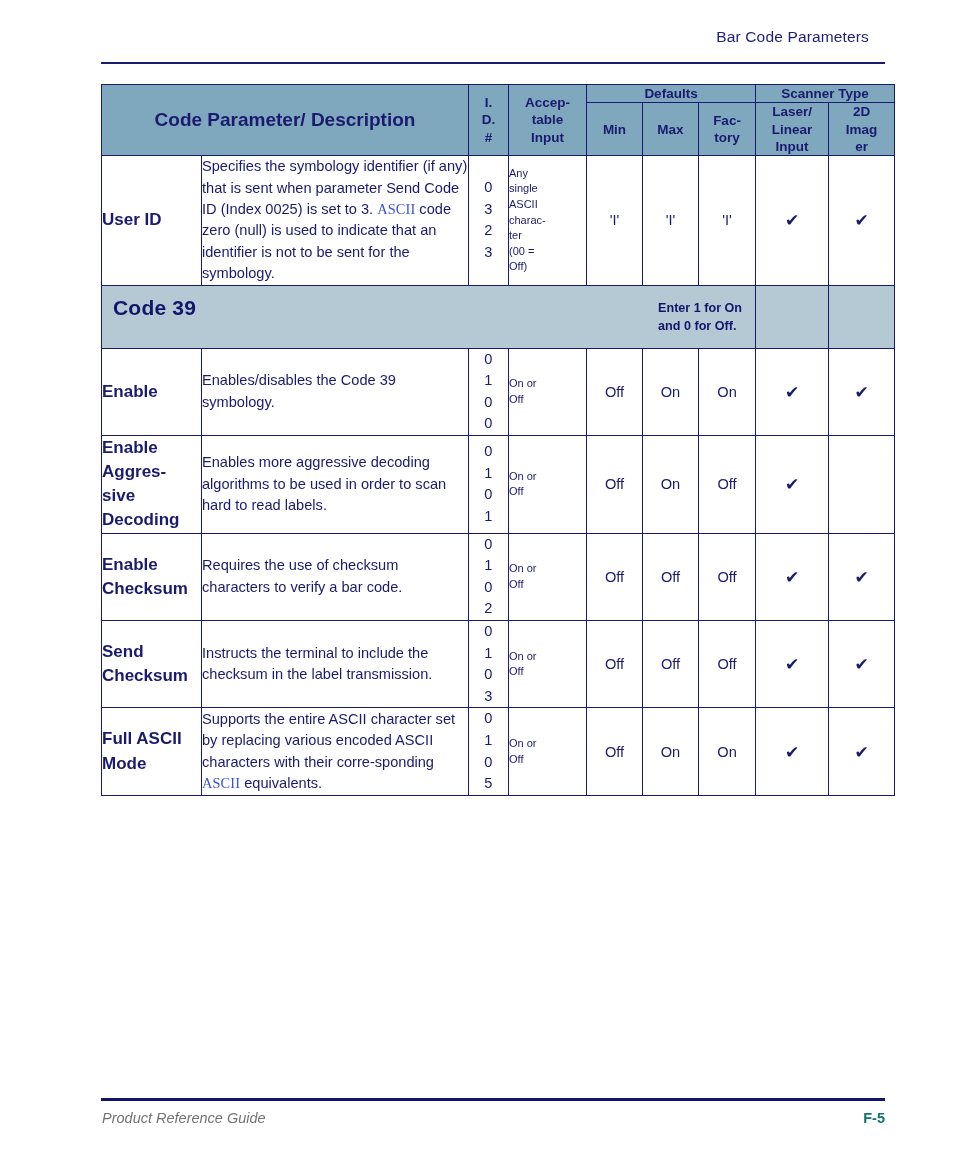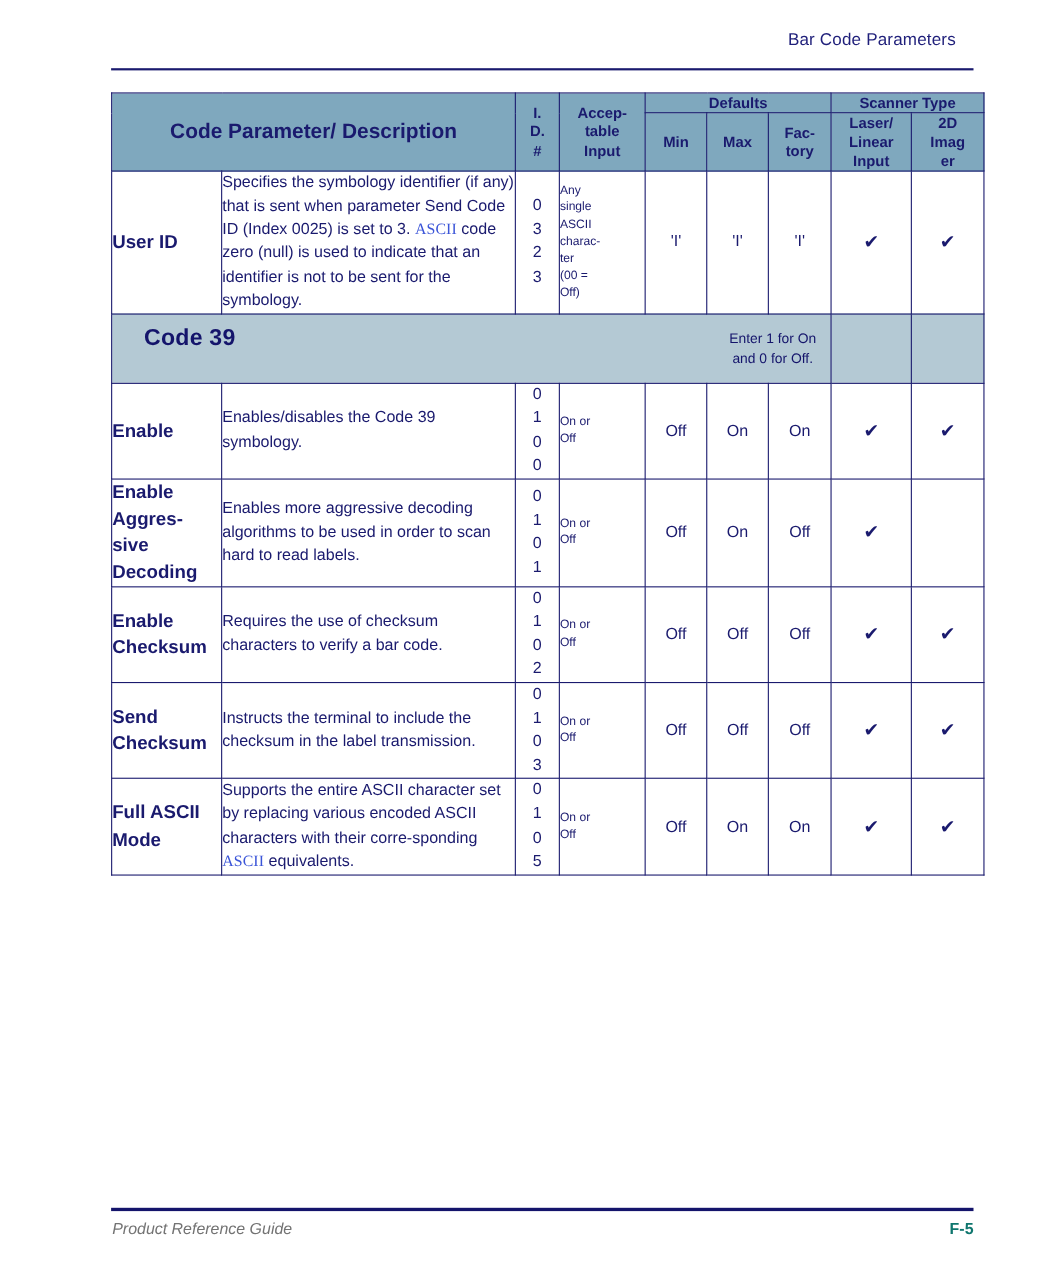--- a/index.html
+++ b/index.html
@@ -113,34 +113,34 @@
   
   .band {
     background: #b4c9d4;
   }
   .band-inner {
     position: relative;
     height: 62px;
   }
   .band-title {
     position: absolute;
-    left: 29px;
+    left: 11px;
     top: 10px;
     font-size: 21px;
     font-weight: bold;
     color: #14146b;
     letter-spacing: .2px;
   }
   .band-note {
     position: absolute;
     right: 13px;
     top: 13px;
-    text-align: center;
+    text-align: left;
     font-size: 12.6px;
-    font-weight: normal;
+    font-weight: bold;
     line-height: 1.45;
     color: #14146b;
   }
 
   
   .xref {
     font-family: "Liberation Serif", serif;
     color: #3a54d8;
     font-size: 14.4px;
     letter-spacing: .1px;

